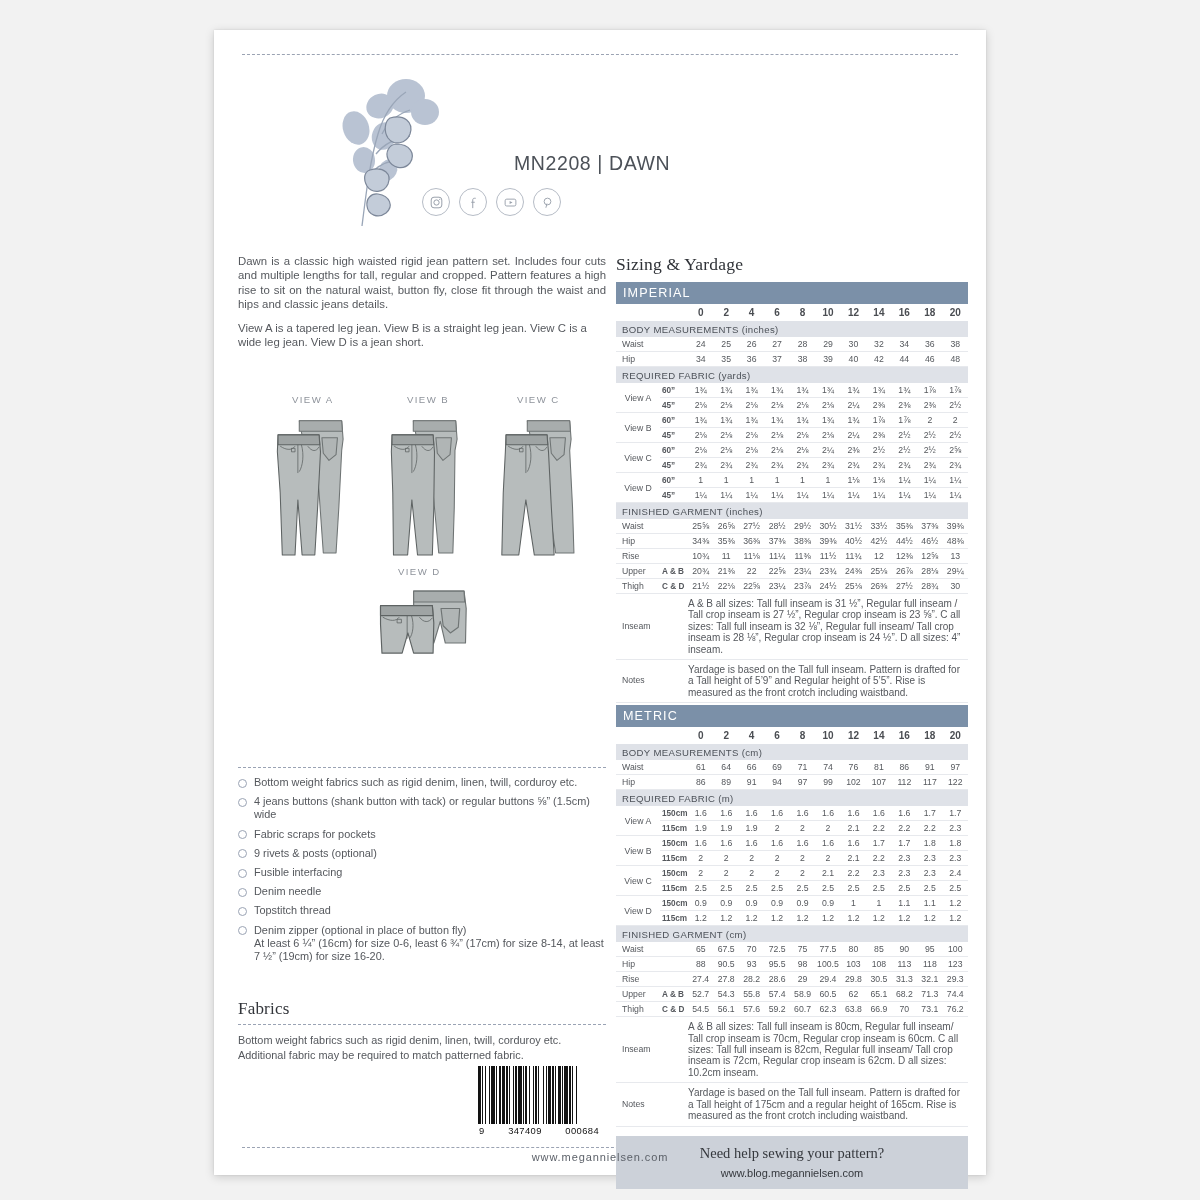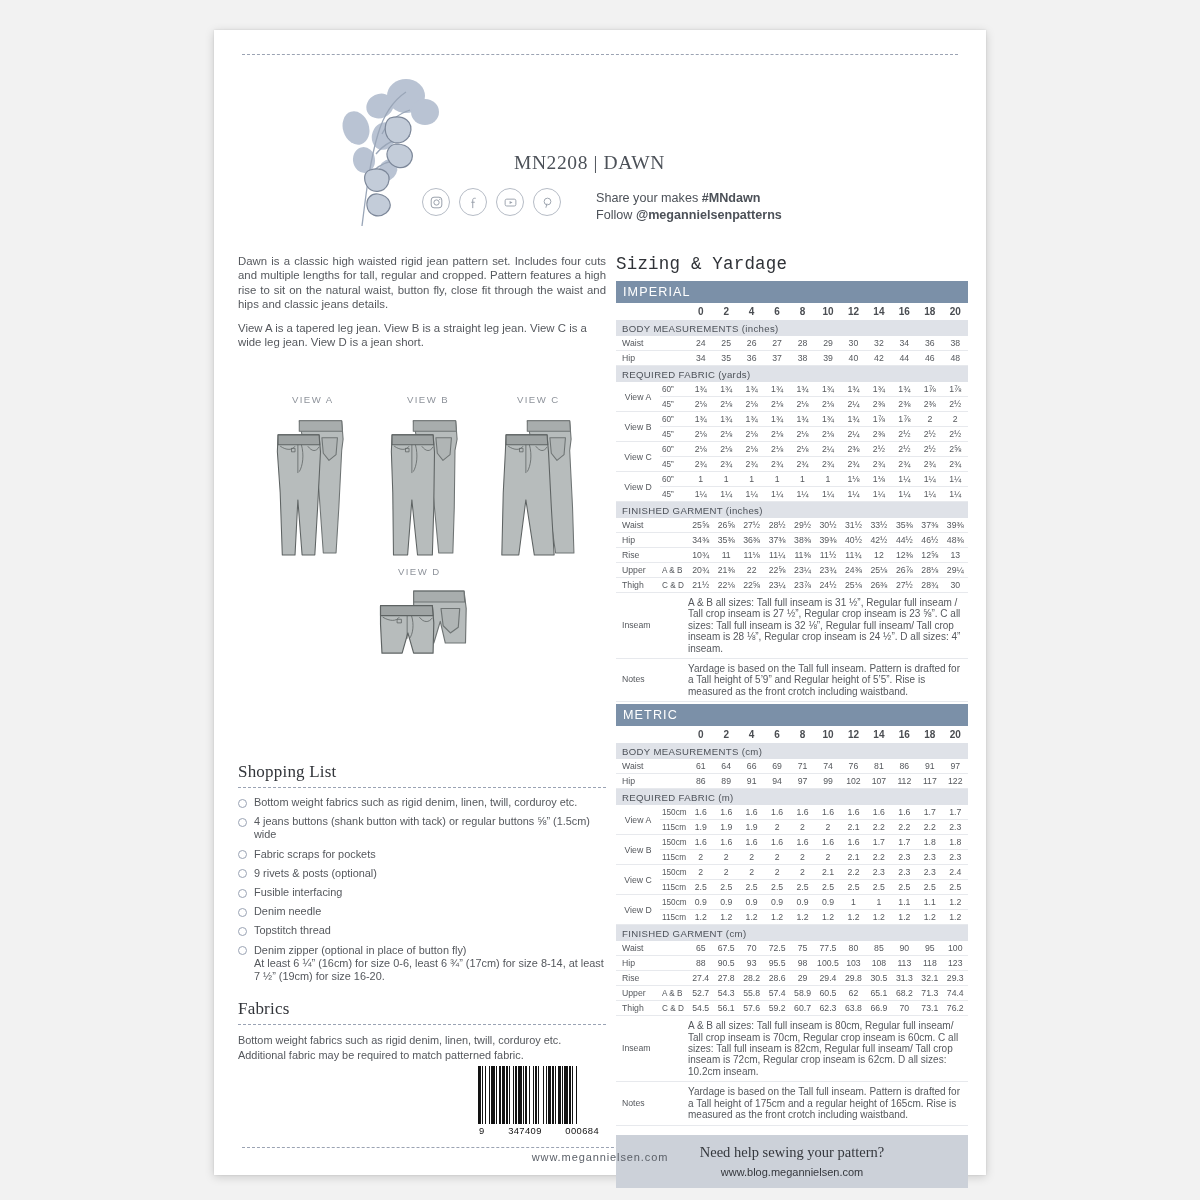--- a/index.html
+++ b/index.html
@@ -30,21 +30,21 @@
   }
   #dash-top { top: 24px; }
   #dash-bottom { bottom: 27px; }
 
   
   #header { position: absolute; left: 0; top: 34px; width: 100%; height: 200px; }
   #sprig { position: absolute; left: 112px; top: 10px; width: 120px; height: 160px; }
   #brandblock { position: absolute; left: 300px; top: 88px; }
   #pattern-title {
     font-size: 19.5px; color: #4c5158; letter-spacing: .6px;
-    font-family: Liberation Serif, serif; white-space: nowrap;
+    font-family: Liberation Sans, sans-serif; white-space: nowrap;
   }
   #social-row { position: absolute; left: 208px; top: 124px; display: flex; gap: 9px; }
   .social-btn {
     width: 28px; height: 28px; border-radius: 50%;
     border: 1.1px solid #b6bcc6; color: #9aa1ac;
     display: flex; align-items: center; justify-content: center;
   }
   .social-btn svg { display:block; }
   #share-lines {
     position: absolute; left: 382px; top: 126px;
@@ -96,21 +96,21 @@
   #bc-digits {
     margin-top: 1px; font-size: 9.4px; color: #111;
     font-family: "Liberation Sans", sans-serif;
     display: flex; justify-content: space-between; padding: 0 1px;
     letter-spacing: .4px;
   }
 
   
   #right-col { position: absolute; left: 402px; top: 224px; width: 352px; }
   #sizing-head {
-    font-size: 17.5px; color: #2f3237; font-family: Liberation Mono, monospace;
+    font-size: 17.5px; color: #2f3237; font-family: Liberation Serif, serif;
     margin-bottom: 7px; letter-spacing: .2px;
   }
   table.sz { width: 100%; border-collapse: collapse; table-layout: fixed; }
   table.sz td, table.sz th { padding: 0; vertical-align: middle; }
   .band {
     background: #7b90a8; color: #ffffff;
     font-size: 12.6px; letter-spacing: 1.1px; padding: 4px 7px !important;
   }
   .sizerow td {
     text-align: center; font-size: 10px; font-weight: 700; color: #4a4d52;
@@ -121,21 +121,21 @@
     letter-spacing: .35px; padding: 2.5px 6px !important;
   }
   .datarow td {
     font-size: 8.7px; color: #55585d; text-align: center;
     padding: 2px 0 !important;
     border-bottom: .7px solid #e7e9ed;
   }
   .datarow td.lbl {
     text-align: left; padding-left: 6px !important; font-size: 8.7px;
   }
-  .datarow td.sublbl { text-align: left; font-size: 8.2px; padding-left: 2px !important; }
+  .datarow td.sublbl { text-align: left; font-size: 8.2px; padding-left: 2px !important; font-weight: bold; }
   .rowspan-lbl {
     text-align: left; padding-left: 6px !important; font-size: 8.7px;
     border-bottom: .7px solid #e7e9ed; color: #55585d;
   }
   .noteblock td {
     font-size: 10px; color: #55585d; line-height: 11.4px;
     padding: 4px 6px 4px 0 !important; text-align: left;
     border-bottom: .7px solid #e7e9ed;
   }
   .noteblock td.lbl {
@@ -218,24 +218,20 @@
           </svg>
         </a>
         <a class="social-btn">
           <svg width="15" height="15" viewBox="0 0 24 24" fill="none" stroke="#9aa1ac" stroke-width="1.5">
             <circle cx="12" cy="10.4" r="5.4"></circle>
             <path d="M11.2 13.6L9.4 20.4"></path>
           </svg>
         </a>
       </div>
 
-      <div id="share-lines">
-        <div><span>Share your makes </span><b>#MNdawn</b></div>
-        <div><span>Follow </span><b>@megannielsenpatterns</b></div>
-      </div>
     </div>
 
     <div id="left-col">
 
       <div id="desc">
         <p>Dawn is a classic high waisted rigid jean pattern set. Includes four cuts and multiple lengths for tall, regular and cropped. Pattern features a high rise to sit on the natural waist, button fly, close fit through the waist and hips and classic jeans details.</p>
         <p>View A is a tapered leg jean. View B is a straight leg jean. View C is a wide leg jean. View D is a jean short.</p>
       </div>
 
       <div id="views">
@@ -315,21 +311,20 @@
             <path d="M15 46 C25 52 34 52 38 46"></path>
             <path d="M66 46 C72 54 79 54 84 47"></path>
             <path d="M49 44 L49 76"></path>
             <path d="M55 44 C59 56 57 70 52 76"></path>
             <path d="M35 49 L41 49 L41 54 L35 54 Z"></path>
           </g>
         </svg>
       </div>
 
       <div id="shop">
-        <div class="sec-head">Shopping List</div>
         <div class="sec-rule"></div>
         <div id="shop-items">
             <div class="shop-item">
               <span class="circ"></span>
               <div class="shop-txt">Bottom weight fabrics such as rigid denim, linen, twill, corduroy etc.</div>
             </div>
             <div class="shop-item">
               <span class="circ"></span>
               <div class="shop-txt">4 jeans buttons (shank button with tack) or regular buttons ⅝” (1.5cm) wide</div>
             </div>

